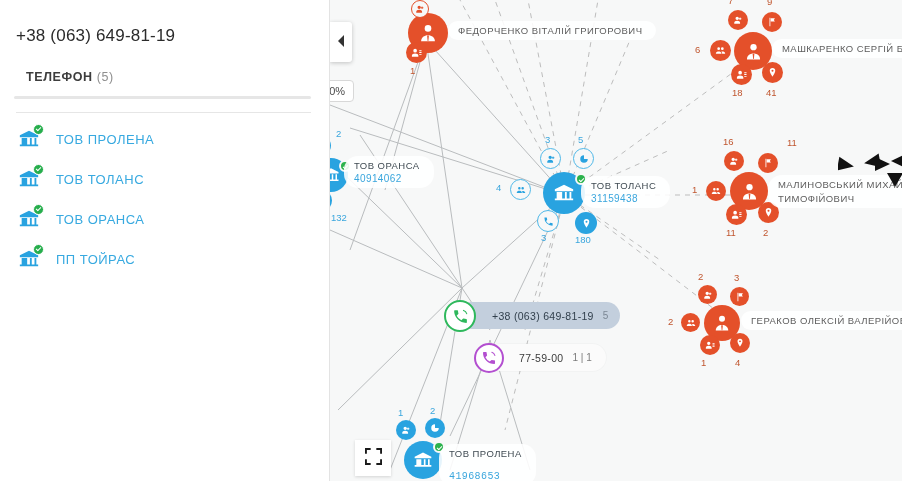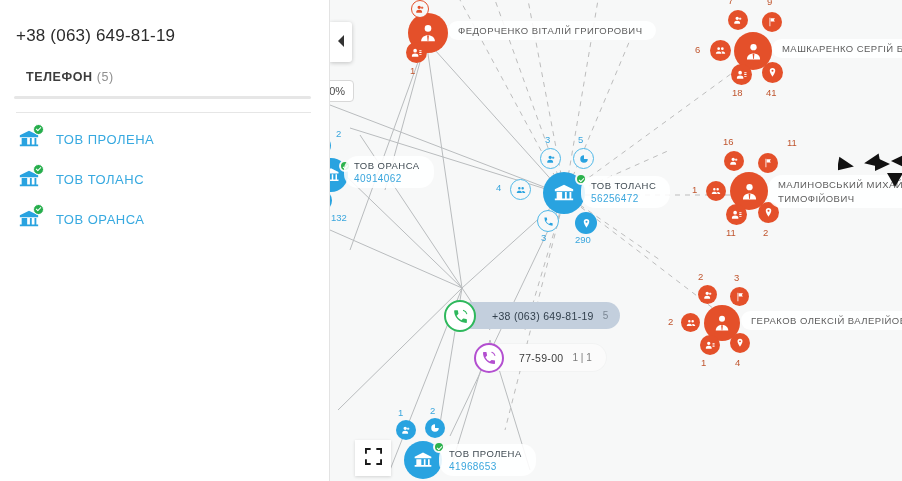--- a/index.html
+++ b/index.html
@@ -196,20 +196,29 @@
         <span class="bank-ico">
           <svg width="22" height="22" viewBox="0 0 24 24">
               <path fill="#29a3e0" d="M12 3 2 8v2h20V8L12 3zM4 11v7H2v2h20v-2h-2v-7h-2v7h-3v-7h-2v7h-3v-7H4z"></path>
             </svg>
           <span class="badge"></span>
         </span>
         <span class="org-label">ТОВ ОРАНСА</span>
       </div>
 
 
+      <div class="org-row">
+        <span class="bank-ico">
+          <svg width="22" height="22" viewBox="0 0 24 24">
+              <path fill="#29a3e0" d="M12 3 2 8v2h20V8L12 3zM4 11v7H2v2h20v-2h-2v-7h-2v7h-3v-7h-2v7h-3v-7H4z"></path>
+            </svg>
+          <span class="badge"></span>
+        </span>
+        <span class="org-label">ПП ТОЙРАС</span>
+      </div>
 
     </div>
   </div>
 
   <div id="graph">
 
     <svg class="edges">
       <g stroke="#b9bcbe" stroke-width="1" fill="none">
 
         <line x1="132" y1="288" x2="235" y2="195"></line>
@@ -448,24 +457,24 @@
         <svg width="11" height="11" viewBox="0 0 24 24">
             <path fill="#29a3e0" d="M6.6 10.8a15 15 0 0 0 6.6 6.6l2.2-2.2a1 1 0 0 1 1-.24 11.4 11.4 0 0 0 3.6.58 1 1 0 0 1 1 1V20a1 1 0 0 1-1 1A17 17 0 0 1 3 4a1 1 0 0 1 1-1h3.5a1 1 0 0 1 1 1c0 1.25.2 2.46.58 3.6a1 1 0 0 1-.25 1z"></path>
           </svg>
       </div>
       <span class="satnum blue" style="left:-2px;top:60px;">3</span>
       <div class="sat" style="left:32px;top:40px;width:22px;height:22px;background:#29a3e0;">
         <svg width="11" height="11" viewBox="0 0 24 24">
             <path fill="#fff" d="M12 2a6 6 0 0 0-6 6c0 4.5 6 13 6 13s6-8.5 6-13a6 6 0 0 0-6-6zm0 8.2A2.2 2.2 0 1 1 12 5.8a2.2 2.2 0 0 1 0 4.4z"></path>
           </svg>
       </div>
-      <span class="satnum blue" style="left:32px;top:62px;">290</span>
+      <span class="satnum blue" style="left:32px;top:62px;">180</span>
       <div class="pill lbl-blue" style="left:38px;top:4px;">
         <span class="l1">ТОВ ТОЛАНС</span>
-        <span class="l2" style="margin-top:2px;">56256472</span>
+        <span class="l2" style="margin-top:2px;">31159438</span>
       </div>
     </div>
 
     <div class="cursor-tri" style="left:508px;top:155px;">
       <svg width="18" height="20" viewBox="0 0 18 20">
           <path fill="#111" d="M0 3 16 10 0 17z" transform="rotate(10 8 10)"></path>
         </svg>
     </div>
     <div class="cursor-tri" style="left:532px;top:152px;">
       <svg width="18" height="20" viewBox="0 0 18 20">
@@ -523,21 +532,21 @@
       </div>
       <span class="satnum blue" style="left:-6px;top:-34px;">1</span>
       <div class="sat" style="left:21px;top:-23px;width:20px;height:20px;background:#29a3e0;">
         <svg width="10" height="10" viewBox="0 0 24 24">
             <path fill="#fff" d="M12 3v9h9a9 9 0 1 1-9-9z"></path>
           </svg>
       </div>
       <span class="satnum blue" style="left:26px;top:-36px;">2</span>
       <div class="pill lbl-blue" style="left:35px;top:3px;">
         <span class="l1">ТОВ ПРОЛЕНА</span>
-        <span class="l2" style="margin-top:2px;">41968653</span>
+        <span class="l2" style="margin-top:12px;font-family:Liberation Mono, monospace;">41968653</span>
       </div>
     </div>
 
     <div class="node" style="left:114px; top:301px;">
       <div class="sel-pill" style="left:14px;top:1px;">
         <span class="t">+38 (063) 649-81-19</span>
         <span class="c">5</span>
       </div>
       <div class="circ" style="width:32px;height:32px;background:#fff;border:2px solid #2eb85c;position:absolute;left:0;top:-1px;">
         <svg width="17" height="17" viewBox="0 0 24 24">

